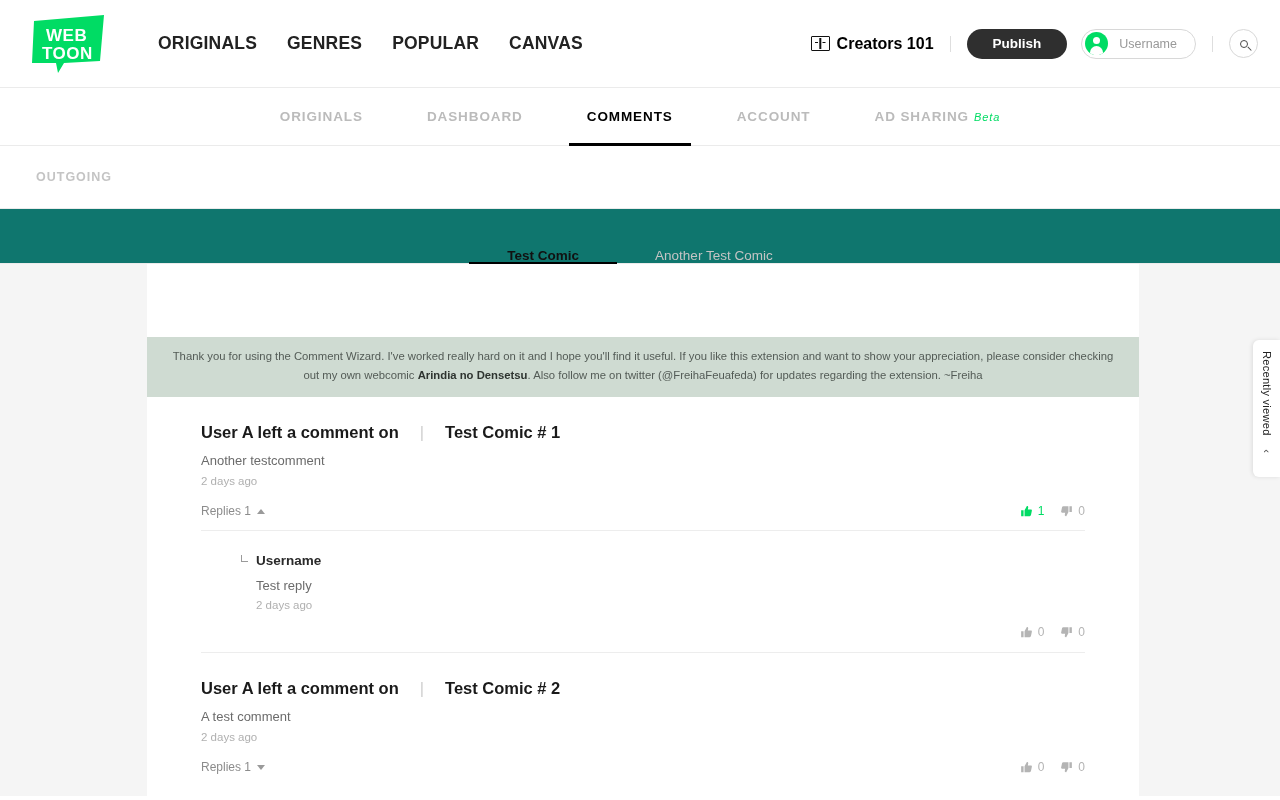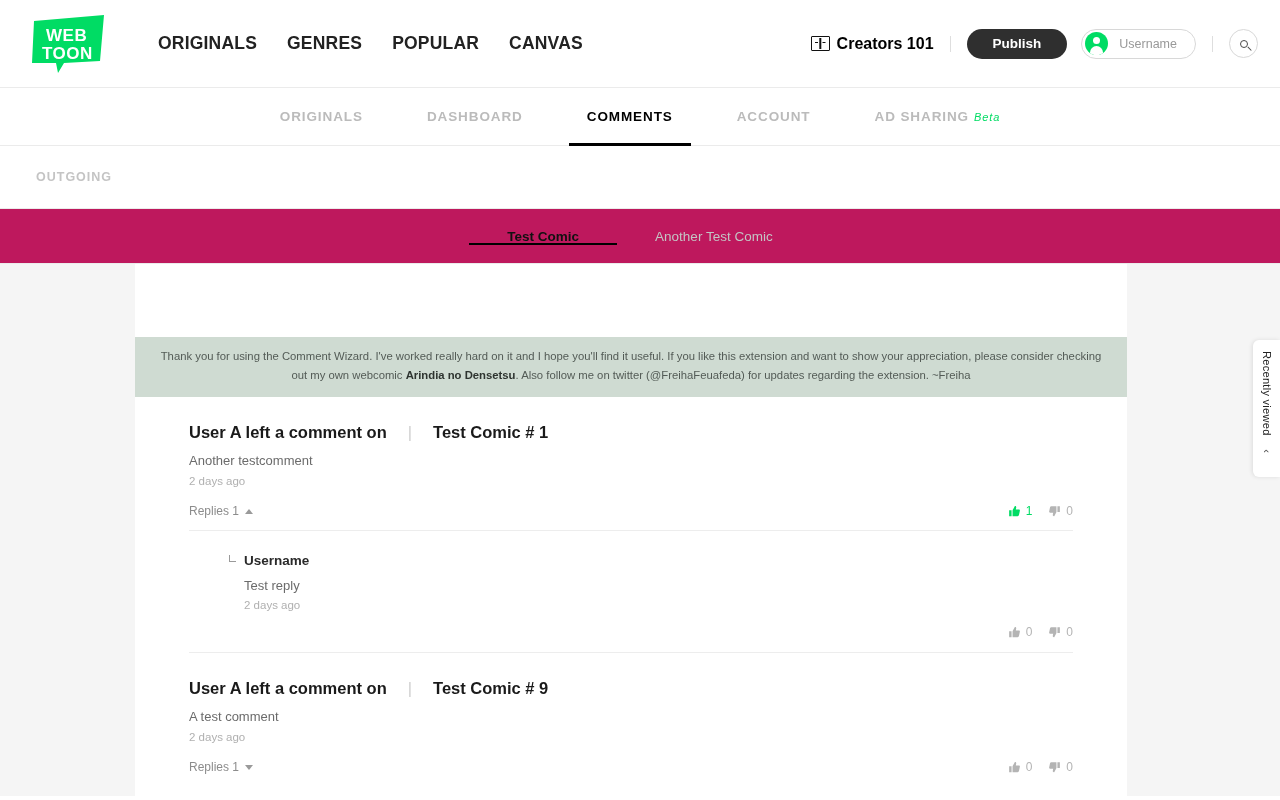--- a/index.html
+++ b/index.html
@@ -181,22 +181,22 @@
   .tabrow2 .tab.active { color: #000; }
   .tabrow2 .tab.active:after {
     content: ""; position: absolute;
     left: 22px; right: 22px; bottom: -1px; height: 3px; background: #000;
   }
 
   
   .tabrow3 {
     height: 55px;
     border-bottom: 1px solid #ebebeb;
-    display: flex; align-items: center; justify-content: center;
-    background: #be185d;
+    display: flex; align-items: flex-end; justify-content: center;
+    background: #0f766e;
   }
   .tabrow3 .tab {
     display: flex; align-items: center; justify-content: center;
     position: relative; font-size: 13.5px;
     color: #c4c4c4; cursor: pointer; padding: 0 38px;
     white-space: nowrap;
   }
   .tabrow3 .tab.active { color: #111; font-weight: bold; }
   .tabrow3 .tab.active:after {
     content: ""; position: absolute;
@@ -205,21 +205,21 @@
 
   
   .page-body {
     position: relative;
     background: #f5f5f5;
     height: 532px;
     width: 1280px;
   }
   .content-panel {
     position: absolute;
-    left: 135px; top: 0;
+    left: 147px; top: 0;
     width: 992px;
     min-height: 532px;
     background: #ffffff;
   }
 
   .notice-banner {
     background: #cfdbd2;
     padding: 10px 22px 12px;
     text-align: center;
     color: #535b56;
@@ -447,21 +447,21 @@
           </div>
         </div>
 
         <div class="divider"></div>
       </div>
 
       <div class="comment-block">
         <div class="comment-head">
           <span>User A left a comment on</span>
           <span class="sep">|</span>
-          <span>Test Comic  # 9</span>
+          <span>Test Comic  # 2</span>
         </div>
         <div class="comment-body">A test comment</div>
         <div class="comment-time">2 days ago</div>
         <div class="comment-footer">
           <div class="replies-toggle">
             <span>Replies 1</span>
             <span class="caret-down"></span>
           </div>
           <div class="votes">
             <span class="vote up">

